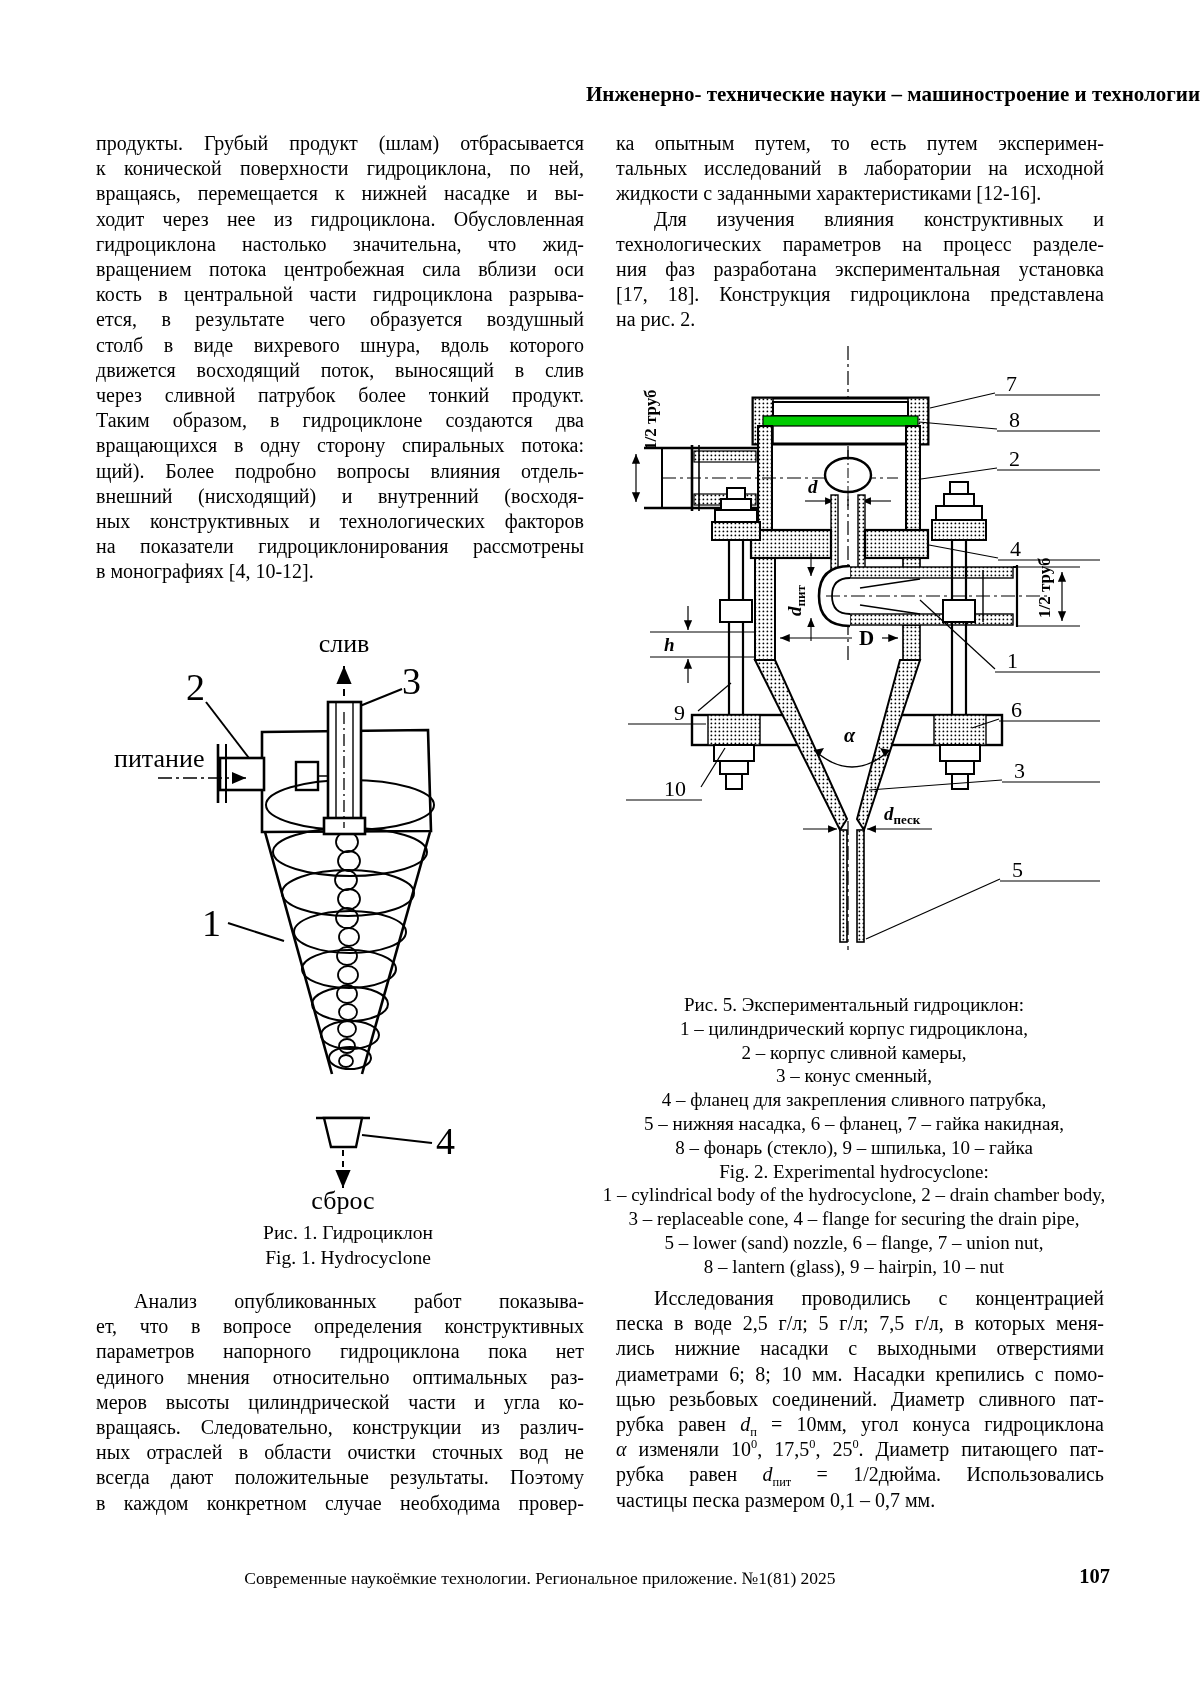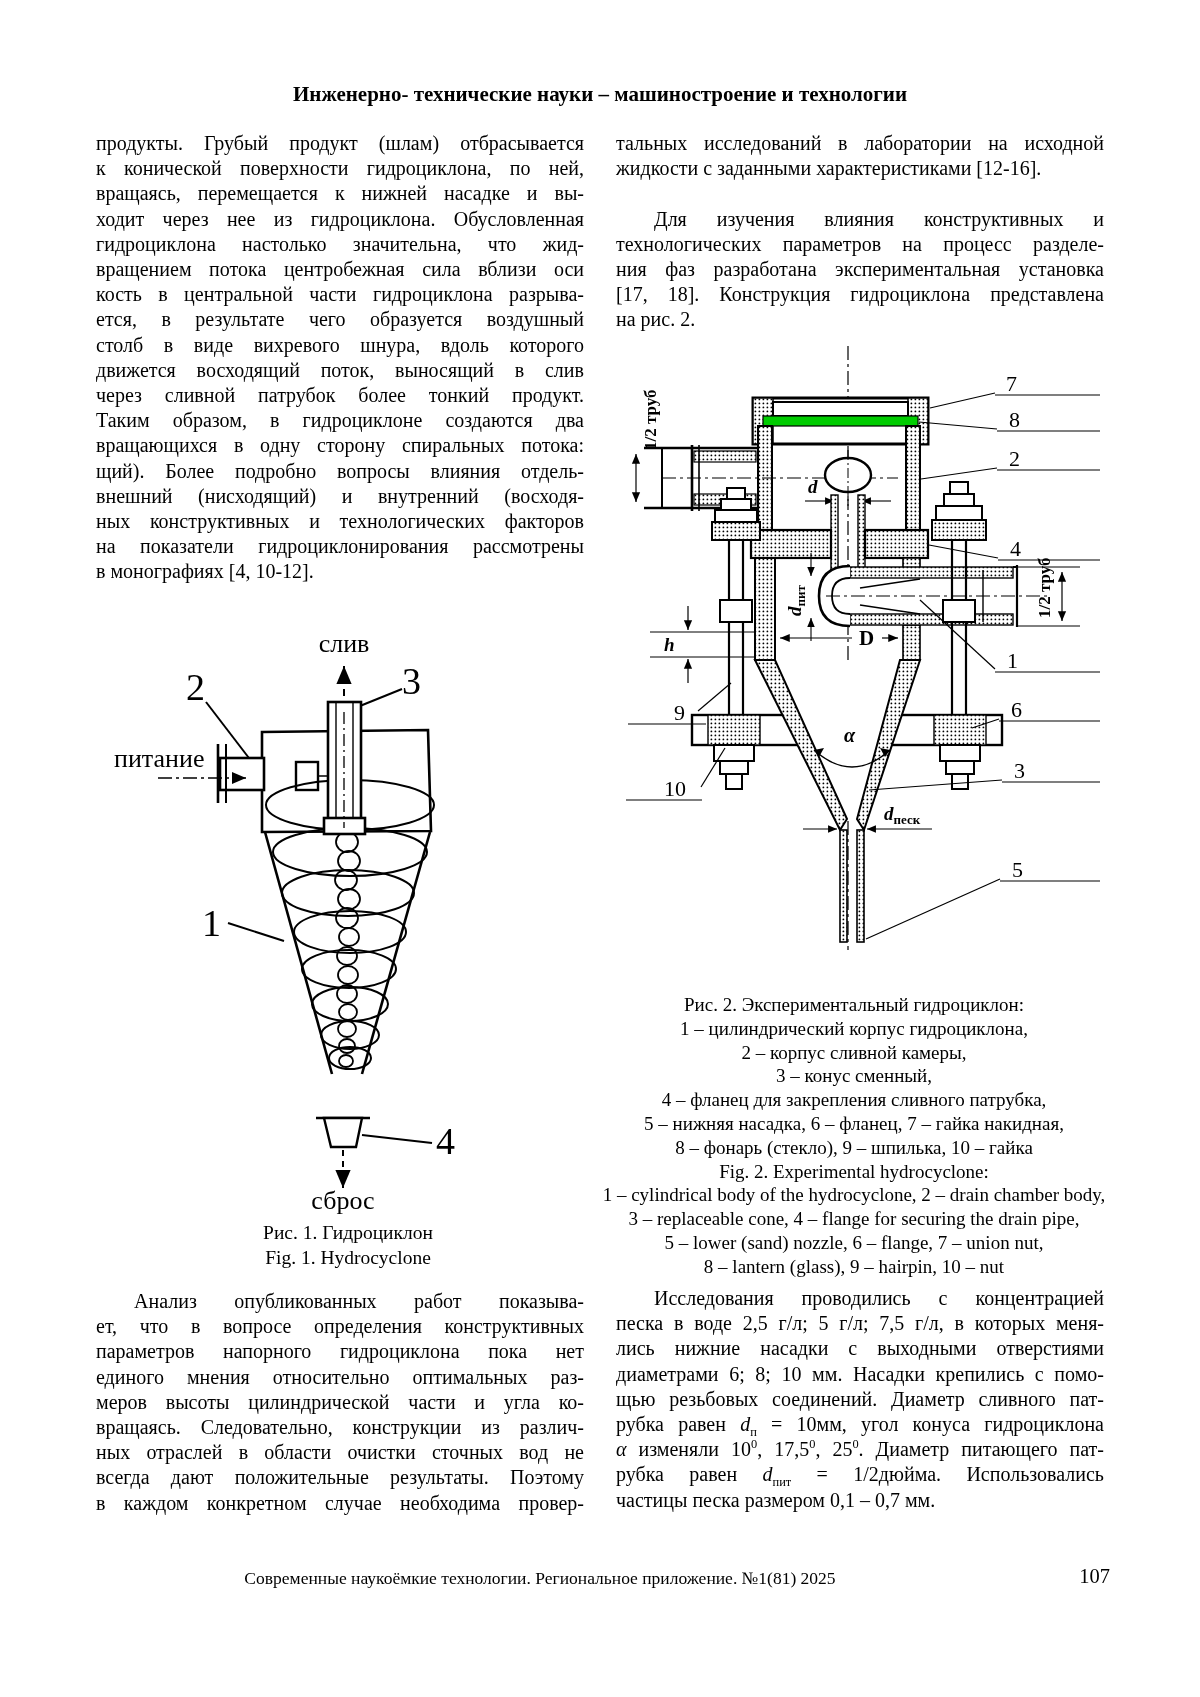--- a/index.html
+++ b/index.html
@@ -1,32 +1,32 @@
 <!DOCTYPE html>
 <html><head>
 <meta charset="utf-8">
 <style>
   html,body{margin:0;padding:0;background:#ffffff;}
   .page{position:relative;width:1200px;height:1697px;background:#fff;color:#000;
         font-family:"Liberation Serif", serif;overflow:hidden;}
-  .hdr{position:absolute;top:82px;left:0;width:1200px;text-align:center;
+  .hdr{position:absolute;top:82px;left:0;width:1200px;text-align:right;
        font-weight:bold;font-size:21px;}
   .col{position:absolute;width:488px;font-size:20px;line-height:25.2px;}
   .tline{text-align:justify;text-align-last:justify;}
   .tline.nojust{text-align-last:left;}
   .tline.ind{text-indent:38px;}
   .centered .tline{text-align:center;text-align-last:center;}
   .it{font-style:italic;}
   sub,sup{font-size:0.62em;line-height:0;}
   .cap1{position:absolute;left:104px;top:1221px;width:488px;text-align:center;
         font-size:19.5px;line-height:24.6px;}
   .cap2{position:absolute;left:598px;top:993px;width:512px;
         font-size:19px;line-height:23.8px;}
   .footer{position:absolute;top:1568px;left:0;width:1080px;text-align:center;font-size:17.5px;}
-  .pagenum{position:absolute;top:1565px;right:90px;font-size:20.5px;}
+  .pagenum{position:absolute;top:1565px;right:90px;font-size:20.5px;font-weight:bold;}
   svg{position:absolute;}
   svg text{font-family:"Liberation Serif", serif;fill:#000;}
   .fig2num{font-size:22px;}
   .fig1num{font-size:38px;}
   .fig1word{font-size:26px;}
   .dimtxt{font-weight:bold;font-size:17px;}
   .dimlet{font-weight:bold;font-style:italic;font-size:19px;}
   .dimsub{font-weight:bold;font-size:13px;}
 </style>
 </head>
@@ -51,20 +51,21 @@
       <div class="tline">Таким образом, в гидроциклоне создаются два</div>
       <div class="tline">вращающихся в одну сторону спиральных потока:</div>
       <div class="tline">щий). Более подробно вопросы влияния отдель-</div>
       <div class="tline">внешний (нисходящий) и внутренний (восходя-</div>
       <div class="tline">ных конструктивных и технологических факторов</div>
       <div class="tline">на показатели гидроциклонирования рассмотрены</div>
       <div class="tline nojust">в монографиях [4, 10-12].</div>
     </div>
 
   <div class="col" style="left:616px;top:131px;">
+      <div class="tline">ка опытным путем, то есть путем эксперимен-</div>
       <div class="tline">тальных исследований в лаборатории на исходной</div>
       <div class="tline nojust">жидкости с заданными характеристиками [12-16].</div>
     </div>
   <div class="col" style="left:616px;top:206.6px;">
       <div class="tline ind">Для изучения влияния конструктивных и</div>
       <div class="tline">технологических параметров на процесс разделе-</div>
       <div class="tline">ния фаз разработана экспериментальная установка</div>
       <div class="tline">[17, 18]. Конструкция гидроциклона представлена</div>
       <div class="tline nojust">на рис. 2.</div>
     </div>
@@ -337,21 +338,21 @@
       </g>
       <g>
         <text class="fig2num" x="66" y="458">10</text>
         <line x1="28" y1="462" x2="104" y2="462" stroke="#000"></line>
         <line x1="103" y1="449" x2="127" y2="410" stroke="#000"></line>
       </g>
     </g>
   </svg>
 
   <div class="cap2 centered">
-      <div class="tline">Рис. 2. Экспериментальный гидроциклон:</div>
+      <div class="tline">Рис. 5. Экспериментальный гидроциклон:</div>
       <div class="tline">1 – цилиндрический корпус гидроциклона,</div>
       <div class="tline">2 – корпус сливной камеры,</div>
       <div class="tline">3 – конус сменный,</div>
       <div class="tline">4 – фланец для закрепления сливного патрубка,</div>
       <div class="tline">5 – нижняя насадка, 6 – фланец, 7 – гайка накидная,</div>
       <div class="tline">8 – фонарь (стекло), 9 – шпилька, 10 – гайка</div>
       <div class="tline">Fig. 2. Experimental hydrocyclone:</div>
       <div class="tline">1 – cylindrical body of the hydrocyclone, 2 – drain chamber body,</div>
       <div class="tline">3 – replaceable cone, 4 – flange for securing the drain pipe,</div>
       <div class="tline">5 – lower (sand) nozzle, 6 – flange, 7 – union nut,</div>

